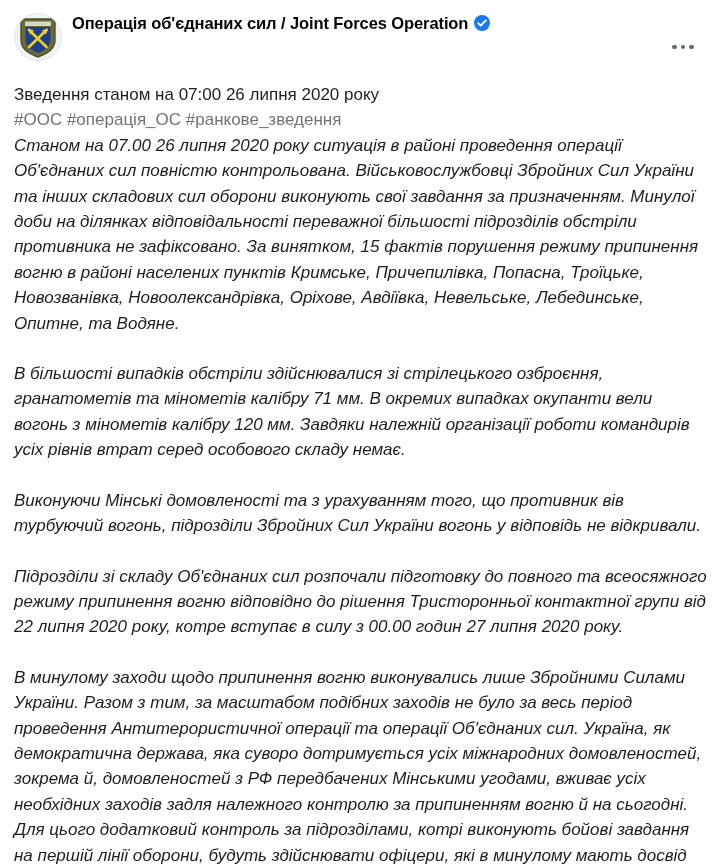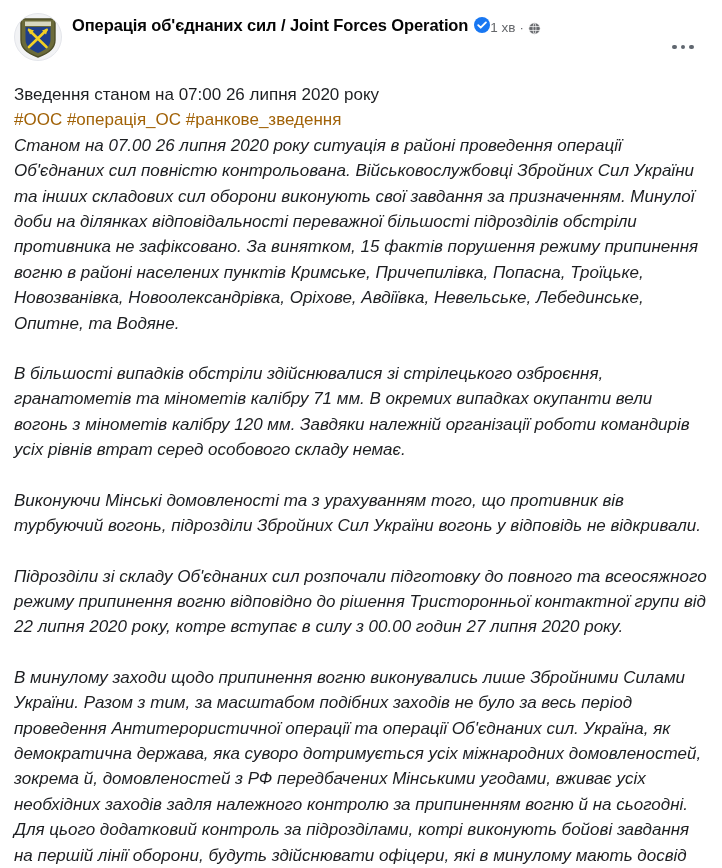--- a/index.html
+++ b/index.html
@@ -45,20 +45,21 @@
     align-items: center;
     justify-content: center;
     margin-top: 1px;
   }
   .avatar svg { display: block; }
 
   .header-text {
     margin-left: 10px;
     padding-top: 1px;
     display: flex;
+    flex-direction: column;
     justify-content: flex-start;
   }
 
   .page-name-row {
     display: flex;
     align-items: center;
     line-height: 20px;
   }
   .page-name {
     font-size: 16.5px;
@@ -128,21 +129,21 @@
     margin-bottom: 25px;
     font-style: italic;
   }
   .post-body .para:last-child {
     margin-bottom: 8px;
   }
   .title-line {
     margin-bottom: 0;
   }
   .hashtags {
-    color: #a16207;
+    color: #737373;
     margin-bottom: 25px;
     cursor: pointer;
   }
 </style>
 </head>
 <body>
 
 <div class="post">
 
   <div class="post-header">
@@ -172,31 +173,20 @@
       <div class="page-name-row">
         <span class="page-name">Операція об'єднаних сил / Joint Forces Operation</span>
         <span class="verified-badge">
           <svg width="16" height="16" viewBox="0 0 16 16" xmlns="http://www.w3.org/2000/svg">
             <circle cx="8" cy="8" r="8" fill="#1877f2"></circle>
             <path d="M4.2 8.2 L6.7 10.7 L11.9 5.4" fill="none" stroke="#ffffff" stroke-width="1.9" stroke-linecap="round" stroke-linejoin="round"></path>
           </svg>
         </span>
       </div>
 
-      <div class="meta-row">
-        <span class="meta-time">1 хв</span>
-        <span class="meta-dot">·</span>
-        <span class="globe-icon">
-          <svg width="13" height="13" viewBox="0 0 16 16" xmlns="http://www.w3.org/2000/svg">
-            <circle cx="8" cy="8" r="7" fill="#65676b"></circle>
-            <path d="M8 1 C5.6 3.2 5.6 12.8 8 15 M8 1 C10.4 3.2 10.4 12.8 8 15 M1.3 5.6 H14.7 M1.3 10.4 H14.7" fill="none" stroke="#ffffff" stroke-width="0.9"></path>
-            <circle cx="8" cy="8" r="7" fill="none" stroke="#ffffff" stroke-width="0.9"></circle>
-          </svg>
-        </span>
-      </div>
     </div>
 
     <div class="more-menu">
       <span class="dot"></span>
       <span class="dot"></span>
       <span class="dot"></span>
     </div>
   </div>
 
   <div class="post-body">

